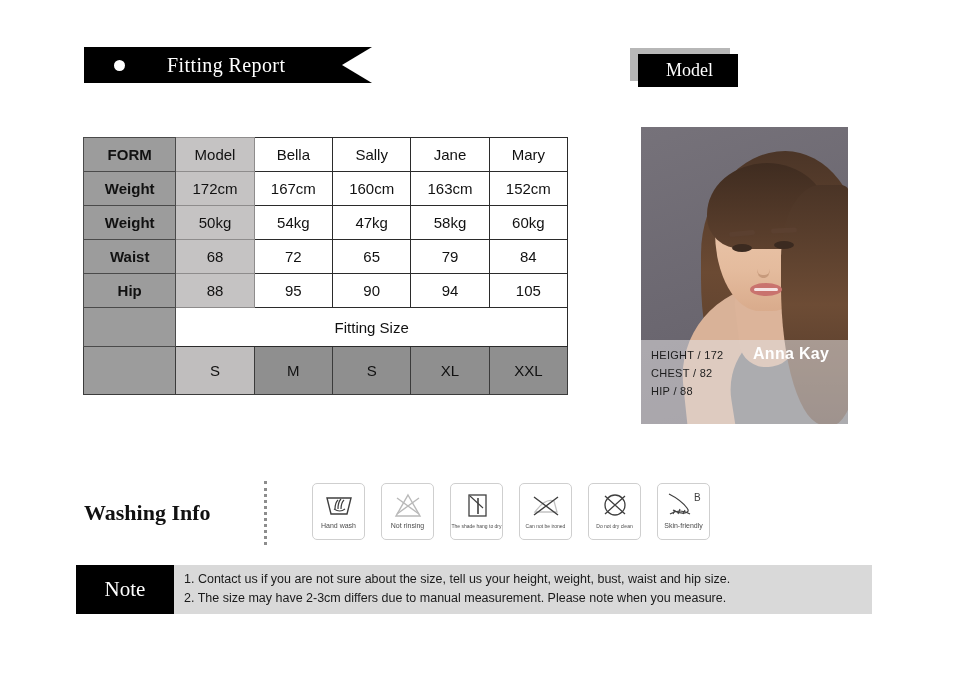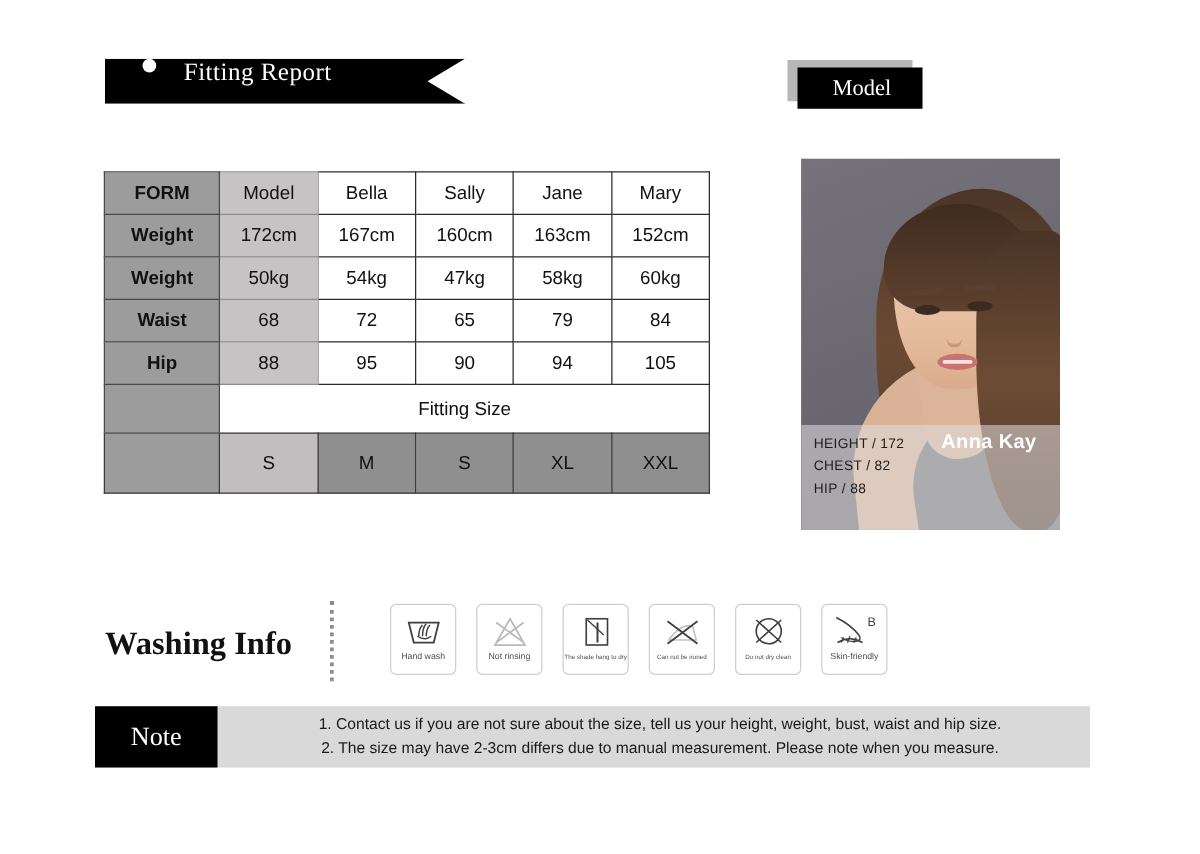--- a/index.html
+++ b/index.html
@@ -13,21 +13,23 @@
     position: relative;
     font-family: "Liberation Sans", sans-serif;
     overflow: hidden;
   }
 
   
   .ribbon {
     position: absolute;
     background: #000000;
     display: flex;
+    align-items: center;
     color: #ffffff;
+    gap: 20px;
   }
   #fitting-ribbon {
     left: 84px;
     top: 47px;
     width: 288px;
     height: 36px;
     clip-path: polygon(0 0, 100% 0, 100% 100%, 0 100%, 0 100%);
   }
   #fitting-ribbon .notch {
     position: absolute;
@@ -294,21 +296,21 @@
     color: #ffffff;
     letter-spacing: .3px;
   }
 
   
   #washing-title {
     position: absolute;
     left: 84px;
     top: 500px;
     font-family: "Liberation Serif", serif;
-    font-size: 26px;
+    font-size: 22px;
     font-weight: bold;
     color: #111111;
   }
   #washing-divider {
     position: absolute;
     left: 264px;
     top: 481px;
     width: 0;
     height: 64px;
     border-left: 3px dotted #8d8d8d;
@@ -374,21 +376,20 @@
   #note-lines {
     flex: 1;
     padding: 5px 0 0 10px;
     box-sizing: border-box;
   }
   #note-lines .n-line {
     font-size: 12.5px;
     color: #1a1a1a;
     line-height: 19px;
     white-space: nowrap;
-    text-align: center;
   }
 </style>
 </head>
 <body>
 
 <div class="ribbon" id="fitting-ribbon">
   <span class="dot"></span>
   <span class="ribbon-label">Fitting Report</span>
   <span class="notch"></span>
 </div>

